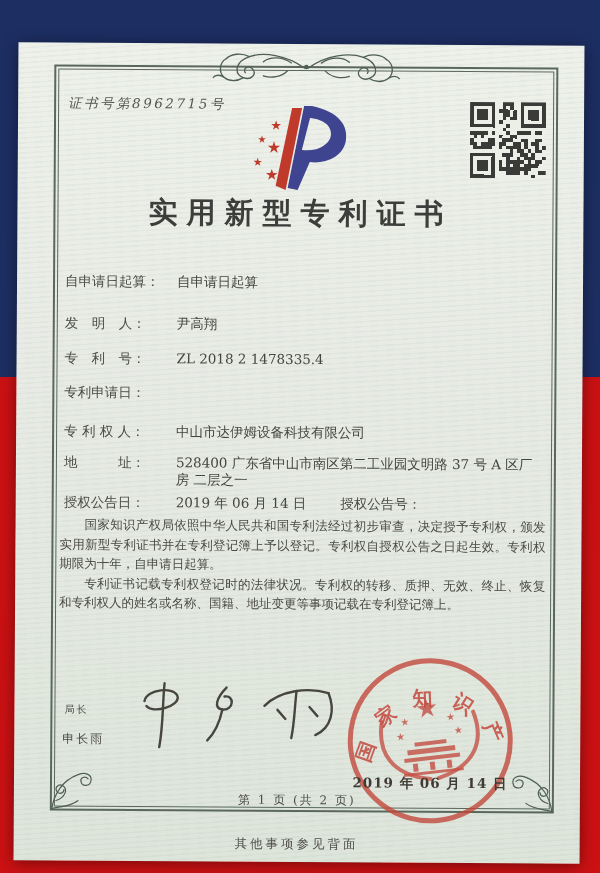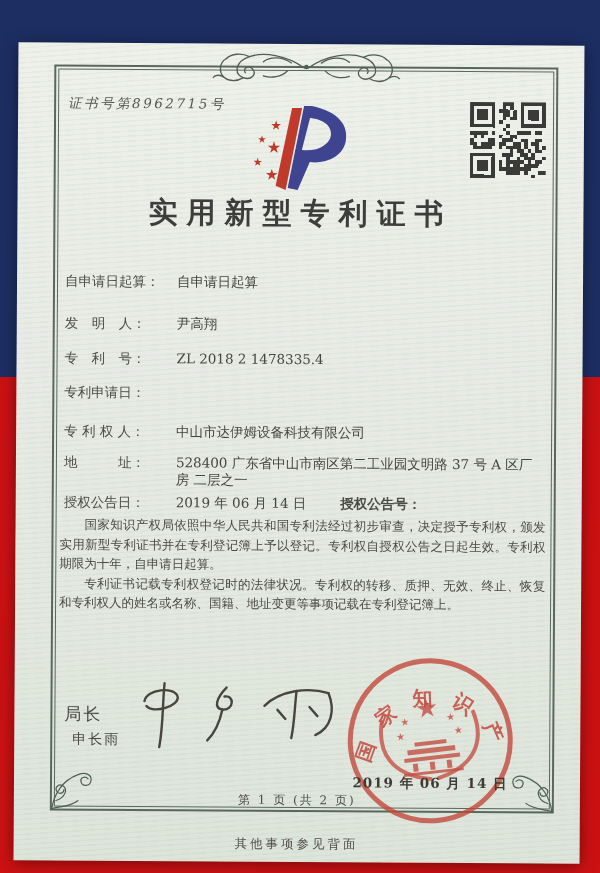--- a/index.html
+++ b/index.html
@@ -44,25 +44,25 @@
     position:absolute;left:0;right:0;top:150px;text-align:center;
     font-size:29px;font-weight:600;letter-spacing:9px;color:var(--title,#3d3d3b);
   }
   .fields{position:absolute;left:48px;right:34px;top:0;}
   .field-row{position:absolute;left:0;right:0;display:flex;font-size:13.5px;line-height:17px;}
   .field-label{flex:0 0 112px;white-space:nowrap;color:#4c4c46;}
   .field-value{color:#45453f;}
   .row1{top:230px;} .row2{top:272px;} .row3{top:307px;} .row4{top:341px;}
   .row5{top:380px;} .row6{top:411px;} .row7{top:451px;}
   .pair2{margin-left:34px;display:flex;}
-  .pair2 .field-label{flex:0 0 96px;font-weight:bold;}
+  .pair2 .field-label{flex:0 0 96px;}
   .paras{position:absolute;left:44px;right:36px;top:472px;font-size:12.5px;line-height:19.5px;color:#4b4b44;}
   .paras p{margin:0;text-indent:2em;text-align:justify;}
-  .sig-title{position:absolute;left:50px;top:660px;font-size:17px;letter-spacing:2px;color:#4a4a44;text-align:center;}
-  .sig-name{position:absolute;left:58px;top:688px;font-size:14px;letter-spacing:2px;color:#4a4a44;font-family:Liberation Mono, monospace;}
+  .sig-title{position:absolute;left:50px;top:660px;font-size:10px;letter-spacing:2px;color:#4a4a44;text-align:center;}
+  .sig-name{position:absolute;left:48px;top:688px;font-size:12px;letter-spacing:2px;color:#4a4a44;font-family:Liberation Mono, monospace;}
   .sig-hand{position:absolute;left:112px;top:630px;width:235px;height:95px;}
   .seal{position:absolute;left:330px;top:610px;width:172px;height:172px;z-index:1;transform:rotate(-7deg);opacity:.92;}
   .seal-date{
     position:absolute;left:318px;top:730px;width:196px;text-align:center;z-index:2;
     font-size:13.5px;letter-spacing:1px;color:#3f3a33;font-weight:600;
   }
   .page-info{position:absolute;left:0;right:0;top:748px;text-align:center;font-size:12px;letter-spacing:2px;color:#4c4c46;}
   .back-note{position:absolute;left:0;right:0;top:792px;text-align:center;font-size:12.5px;letter-spacing:3px;color:#4e4e48;}
   svg text.seal-arc{font-size:20px;letter-spacing:17px;font-weight:700;}
 </style>

